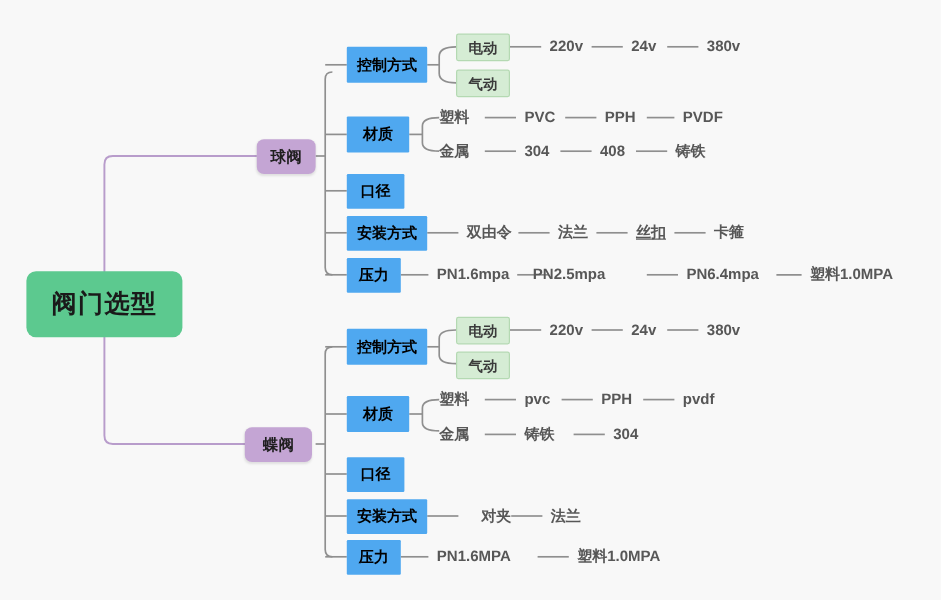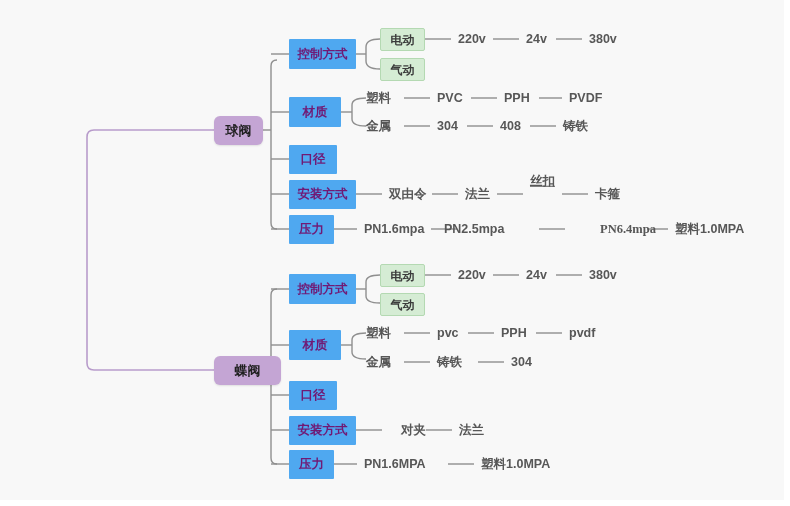--- a/index.html
+++ b/index.html
@@ -36,21 +36,21 @@
     background:#c4a5d4;
     border-radius:6px;
     color:#1f1f1f;
     font-size:13px;
     font-weight:bold;
     padding:0 10px;
     box-shadow:0 1px 2px rgba(0,0,0,.10);
   }
   .lvl2{
     background:#4fa8f0;
-    color:#701a75;
+    color:#000000;
     font-size:12.5px;
     font-weight:bold;
     padding:0 9px;
     border-radius:1px;
   }
   .lvl3{
     background:#d5ecd4;
     border:1px solid #b4d9b2;
     color:#3b3b3b;
     font-size:12px;
@@ -144,20 +144,23 @@
     <path d="M404 362 L430 362" fill="none" stroke="#8f8f8f" stroke-width="1.4"></path>
     <path d="M478 362 L504 362" fill="none" stroke="#8f8f8f" stroke-width="1.4"></path>
 
     <path d="M356 430 L382 430" fill="none" stroke="#8f8f8f" stroke-width="1.4"></path>
     <path d="M426 430 L452 430" fill="none" stroke="#8f8f8f" stroke-width="1.4"></path>
 
     <path d="M334 464 L357 464" fill="none" stroke="#8f8f8f" stroke-width="1.4"></path>
     <path d="M448 464 L474 464" fill="none" stroke="#8f8f8f" stroke-width="1.4"></path>
   </svg>
 
+  <div class="node root" style="left:22px;top:226px;width:130px;height:55px;">
+    <span>阀门选型</span>
+  </div>
 
   <div class="node lvl1" style="left:214px;top:116px;width:49px;height:29px;">
     <span>球阀</span>
   </div>
 
   <div class="node lvl2" style="left:289px;top:39px;width:67px;height:30px;">
     <span>控制方式</span>
   </div>
   <div class="node lvl3" style="left:380px;top:28px;width:45px;height:23px;">
     <span>电动</span>
@@ -209,44 +212,44 @@
 
   <div class="node lvl2" style="left:289px;top:180px;width:67px;height:29px;">
     <span>安装方式</span>
   </div>
   <div class="leaf" style="left:389px;top:194px;">
     <span>双由令</span>
   </div>
   <div class="leaf" style="left:465px;top:194px;">
     <span>法兰</span>
   </div>
-  <div class="leaf" style="left:530px;top:181px;text-decoration:underline;">
+  <div class="leaf" style="left:530px;top:194px;text-decoration:underline;">
     <span>丝扣</span>
   </div>
   <div class="leaf" style="left:595px;top:194px;">
     <span>卡箍</span>
   </div>
 
   <div class="node lvl2" style="left:289px;top:215px;width:45px;height:29px;">
     <span>压力</span>
   </div>
   <div class="leaf" style="left:364px;top:229px;">
     <span>PN1.6mpa</span>
   </div>
   <div class="leaf" style="left:444px;top:229px;">
     <span>PN2.5mpa</span>
   </div>
-  <div class="leaf" style="left:600px;top:229px;font-family:Liberation Serif, serif;">
+  <div class="leaf" style="left:572px;top:229px;">
     <span>PN6.4mpa</span>
   </div>
   <div class="leaf" style="left:675px;top:229px;">
     <span>塑料1.0MPA</span>
   </div>
 
-  <div class="node lvl1" style="left:214px;top:356px;width:67px;height:29px;">
+  <div class="node lvl1" style="left:204px;top:356px;width:56px;height:29px;">
     <span>蝶阀</span>
   </div>
 
   <div class="node lvl2" style="left:289px;top:274px;width:67px;height:30px;">
     <span>控制方式</span>
   </div>
   <div class="node lvl3" style="left:380px;top:264px;width:45px;height:23px;">
     <span>电动</span>
   </div>
   <div class="node lvl3" style="left:380px;top:293px;width:45px;height:23px;">

